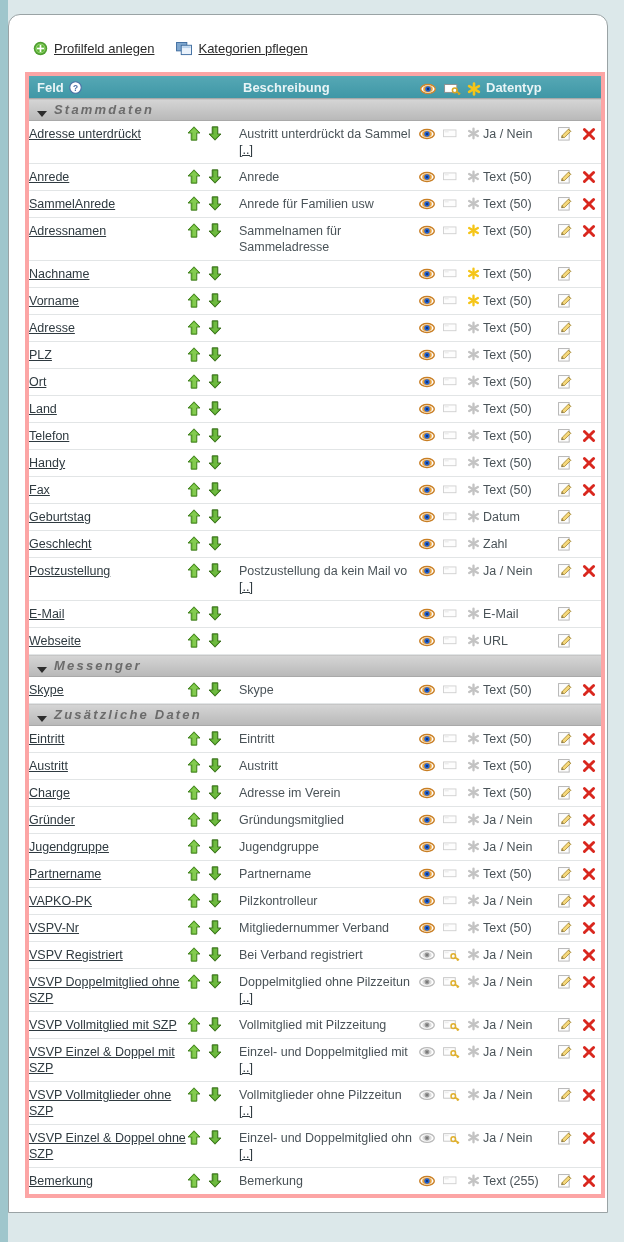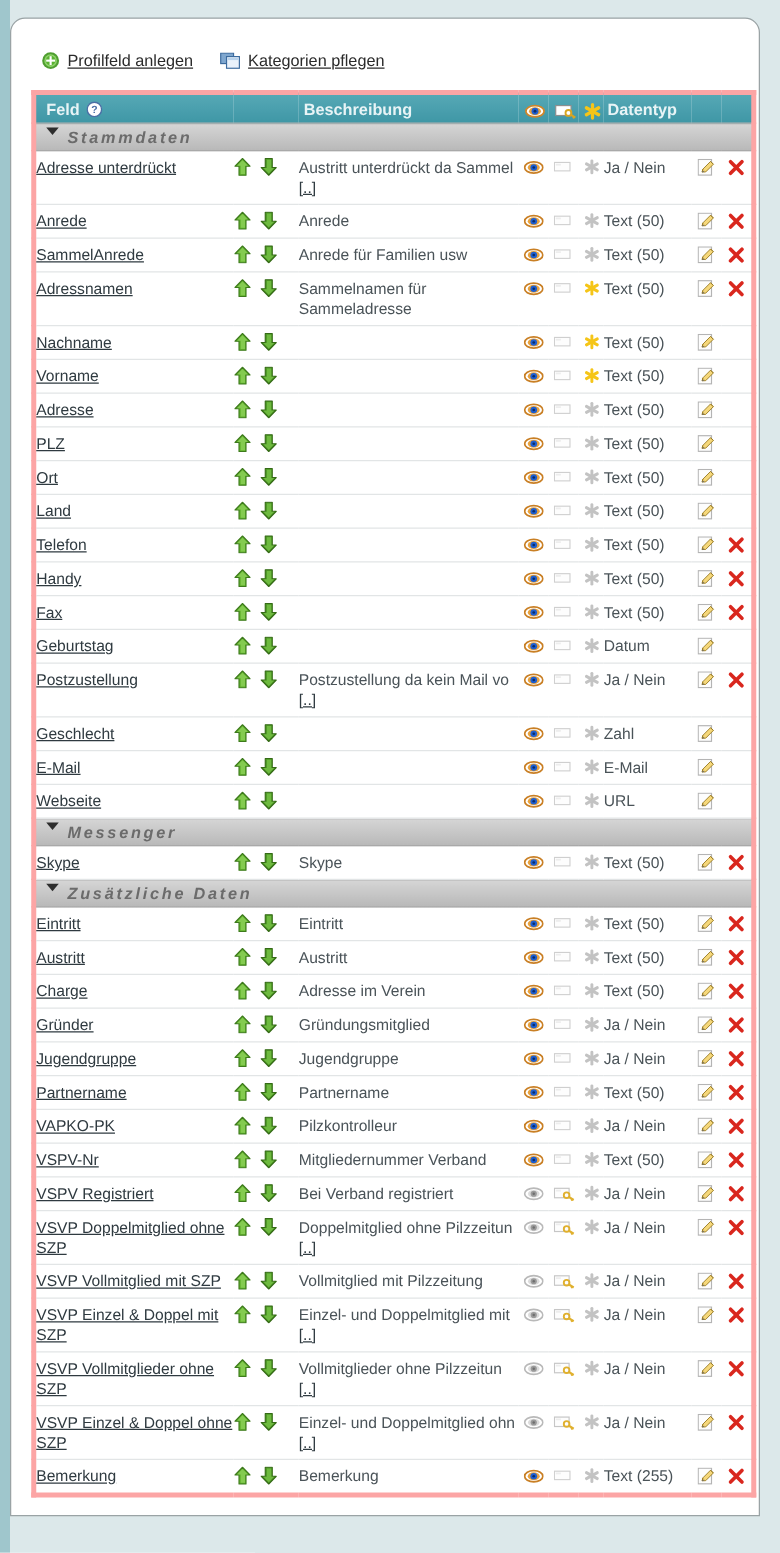--- a/index.html
+++ b/index.html
@@ -98,21 +98,21 @@
     border-top: 1px solid #a9a9a9;
     border-bottom: 1px solid #a9a9a9;
     height: 21px;
     padding-left: 8px;
     color: #6b6b6b;
     font-weight: bold;
     font-style: italic;
     font-size: 13px;
     letter-spacing: 2.2px;
   }
-  .sect-inner { display: flex; align-items: flex-start; gap: 7px; }
+  .sect-inner { display: flex; align-items: flex-end; gap: 7px; }
   .tri {
     width: 0; height: 0;
     border-left: 5px solid transparent;
     border-right: 5px solid transparent;
     border-top: 6px solid #2d2d2d;
   }
 
   tr.drow td {
     border-bottom: 1px solid #e2e5e6;
     vertical-align: top;
@@ -822,20 +822,58 @@
             <td class="c-edit"><a href="#" class="ic pencil"><svg viewBox="0 0 15 15" width="14" height="14">
                   <rect x="0.6" y="0.6" width="11.4" height="13.4" fill="#fdfdfd" stroke="#b4b4b4"></rect>
                   <path d="M4 11.4 L4.6 8.9 L11.2 2.3 L13.6 4.7 L7 11.3 Z" fill="#f6d87a" stroke="#9a7c23" stroke-width="0.8" stroke-linejoin="round"></path>
                   <path d="M11.2 2.3 L13.6 4.7" stroke="#9a7c23" stroke-width="0.8"></path>
                   <path d="M4 11.4 L4.6 8.9" stroke="#9a7c23" stroke-width="0.8"></path>
                   <path d="M4 11.4 L5.7 10.6" fill="none" stroke="#6b6b6b" stroke-width="0.8"></path>
                 </svg></a></td>
             <td class="c-del"></td>
           </tr>
           <tr class="drow">
+            <td class="c-field"><a href="#">Geschlecht</a></td>
+            <td class="c-move"><a href="#" class="ic arrow-up"><svg viewBox="0 0 14 15" width="14" height="15">
+                  <path d="M7 0.8 L13 7 H9.8 V14.2 H4.2 V7 H1 Z" fill="#63b32e" stroke="#3d7a1c" stroke-width="0.9" stroke-linejoin="round"></path>
+                  <path d="M7 2.2 L11.3 6.6 H9 V13.2 H5.6 V6.6 H2.7 Z" fill="#8fd35c" opacity="0.75"></path>
+                </svg></a><a href="#" class="ic arrow-dn"><svg viewBox="0 0 14 15" width="14" height="15">
+                  <path d="M7 14.2 L1 8 H4.2 V0.8 H9.8 V8 H13 Z" fill="#4e9b26" stroke="#356a16" stroke-width="0.9" stroke-linejoin="round"></path>
+                  <path d="M7 12.8 L2.7 8.4 H5.6 V1.8 H9 V8.4 H11.3 Z" fill="#7cc84a" opacity="0.7"></path>
+                </svg></a></td>
+            <td class="c-desc"></td>
+            <td class="c-eye"><span class="ic"><svg viewBox="0 0 18 12" width="16" height="12">
+                  <ellipse cx="9" cy="6" rx="8.2" ry="5" fill="#ffffff"></ellipse>
+                  <ellipse cx="9" cy="6" rx="8.2" ry="5" fill="none" stroke="#c97f24" stroke-width="1.6"></ellipse>
+                  <ellipse cx="9" cy="6" rx="5.4" ry="3.6" fill="#e8a23e"></ellipse>
+                  <circle cx="9" cy="6" r="3" fill="#1f5fd0"></circle>
+                  <circle cx="9" cy="6" r="1.2" fill="#0b2d6b"></circle>
+                </svg></span></td>
+            <td class="c-card"><span class="ic"><svg viewBox="0 0 18 12" width="16" height="11">
+                  <rect x="0.6" y="2" width="14" height="7.6" fill="#fdfdfd" stroke="#cfcfcf"></rect>
+                  <rect x="1.8" y="3.2" width="4.6" height="1.6" fill="#ededed"></rect>
+                </svg></span></td>
+            <td class="c-ast"><span class="ic"><svg viewBox="0 0 14 14" width="13" height="13">
+                  <g stroke="#c3c3c3" stroke-width="2.5" stroke-linecap="round">
+                    <line x1="7" y1="1.8" x2="7" y2="12.2"></line>
+                    <line x1="2.3" y1="4.4" x2="11.7" y2="9.6"></line>
+                    <line x1="11.7" y1="4.4" x2="2.3" y2="9.6"></line>
+                  </g>
+                </svg></span></td>
+            <td class="c-type">Zahl</td>
+            <td class="c-edit"><a href="#" class="ic pencil"><svg viewBox="0 0 15 15" width="14" height="14">
+                  <rect x="0.6" y="0.6" width="11.4" height="13.4" fill="#fdfdfd" stroke="#b4b4b4"></rect>
+                  <path d="M4 11.4 L4.6 8.9 L11.2 2.3 L13.6 4.7 L7 11.3 Z" fill="#f6d87a" stroke="#9a7c23" stroke-width="0.8" stroke-linejoin="round"></path>
+                  <path d="M11.2 2.3 L13.6 4.7" stroke="#9a7c23" stroke-width="0.8"></path>
+                  <path d="M4 11.4 L4.6 8.9" stroke="#9a7c23" stroke-width="0.8"></path>
+                  <path d="M4 11.4 L5.7 10.6" fill="none" stroke="#6b6b6b" stroke-width="0.8"></path>
+                </svg></a></td>
+            <td class="c-del"></td>
+          </tr>
+          <tr class="drow">
             <td class="c-field"><a href="#">Postzustellung</a></td>
             <td class="c-move"><a href="#" class="ic arrow-up"><svg viewBox="0 0 14 15" width="14" height="15">
                   <path d="M7 0.8 L13 7 H9.8 V14.2 H4.2 V7 H1 Z" fill="#63b32e" stroke="#3d7a1c" stroke-width="0.9" stroke-linejoin="round"></path>
                   <path d="M7 2.2 L11.3 6.6 H9 V13.2 H5.6 V6.6 H2.7 Z" fill="#8fd35c" opacity="0.75"></path>
                 </svg></a><a href="#" class="ic arrow-dn"><svg viewBox="0 0 14 15" width="14" height="15">
                   <path d="M7 14.2 L1 8 H4.2 V0.8 H9.8 V8 H13 Z" fill="#4e9b26" stroke="#356a16" stroke-width="0.9" stroke-linejoin="round"></path>
                   <path d="M7 12.8 L2.7 8.4 H5.6 V1.8 H9 V8.4 H11.3 Z" fill="#7cc84a" opacity="0.7"></path>
                 </svg></a></td>
             <td class="c-desc"><span>Postzustellung da kein Mail vo</span> <a href="#" class="more">[..]</a></td>
             <td class="c-eye"><span class="ic"><svg viewBox="0 0 18 12" width="16" height="12">
@@ -863,58 +901,20 @@
                   <path d="M11.2 2.3 L13.6 4.7" stroke="#9a7c23" stroke-width="0.8"></path>
                   <path d="M4 11.4 L4.6 8.9" stroke="#9a7c23" stroke-width="0.8"></path>
                   <path d="M4 11.4 L5.7 10.6" fill="none" stroke="#6b6b6b" stroke-width="0.8"></path>
                 </svg></a></td>
             <td class="c-del"><a href="#" class="ic xdel"><svg viewBox="0 0 15 15" width="14" height="14">
                   <g stroke="#d9271e" stroke-width="3.1" stroke-linecap="round">
                     <line x1="2.6" y1="2.6" x2="12.4" y2="12.4"></line>
                     <line x1="12.4" y1="2.6" x2="2.6" y2="12.4"></line>
                   </g>
                 </svg></a></td>
-          </tr>
-          <tr class="drow">
-            <td class="c-field"><a href="#">Geschlecht</a></td>
-            <td class="c-move"><a href="#" class="ic arrow-up"><svg viewBox="0 0 14 15" width="14" height="15">
-                  <path d="M7 0.8 L13 7 H9.8 V14.2 H4.2 V7 H1 Z" fill="#63b32e" stroke="#3d7a1c" stroke-width="0.9" stroke-linejoin="round"></path>
-                  <path d="M7 2.2 L11.3 6.6 H9 V13.2 H5.6 V6.6 H2.7 Z" fill="#8fd35c" opacity="0.75"></path>
-                </svg></a><a href="#" class="ic arrow-dn"><svg viewBox="0 0 14 15" width="14" height="15">
-                  <path d="M7 14.2 L1 8 H4.2 V0.8 H9.8 V8 H13 Z" fill="#4e9b26" stroke="#356a16" stroke-width="0.9" stroke-linejoin="round"></path>
-                  <path d="M7 12.8 L2.7 8.4 H5.6 V1.8 H9 V8.4 H11.3 Z" fill="#7cc84a" opacity="0.7"></path>
-                </svg></a></td>
-            <td class="c-desc"></td>
-            <td class="c-eye"><span class="ic"><svg viewBox="0 0 18 12" width="16" height="12">
-                  <ellipse cx="9" cy="6" rx="8.2" ry="5" fill="#ffffff"></ellipse>
-                  <ellipse cx="9" cy="6" rx="8.2" ry="5" fill="none" stroke="#c97f24" stroke-width="1.6"></ellipse>
-                  <ellipse cx="9" cy="6" rx="5.4" ry="3.6" fill="#e8a23e"></ellipse>
-                  <circle cx="9" cy="6" r="3" fill="#1f5fd0"></circle>
-                  <circle cx="9" cy="6" r="1.2" fill="#0b2d6b"></circle>
-                </svg></span></td>
-            <td class="c-card"><span class="ic"><svg viewBox="0 0 18 12" width="16" height="11">
-                  <rect x="0.6" y="2" width="14" height="7.6" fill="#fdfdfd" stroke="#cfcfcf"></rect>
-                  <rect x="1.8" y="3.2" width="4.6" height="1.6" fill="#ededed"></rect>
-                </svg></span></td>
-            <td class="c-ast"><span class="ic"><svg viewBox="0 0 14 14" width="13" height="13">
-                  <g stroke="#c3c3c3" stroke-width="2.5" stroke-linecap="round">
-                    <line x1="7" y1="1.8" x2="7" y2="12.2"></line>
-                    <line x1="2.3" y1="4.4" x2="11.7" y2="9.6"></line>
-                    <line x1="11.7" y1="4.4" x2="2.3" y2="9.6"></line>
-                  </g>
-                </svg></span></td>
-            <td class="c-type">Zahl</td>
-            <td class="c-edit"><a href="#" class="ic pencil"><svg viewBox="0 0 15 15" width="14" height="14">
-                  <rect x="0.6" y="0.6" width="11.4" height="13.4" fill="#fdfdfd" stroke="#b4b4b4"></rect>
-                  <path d="M4 11.4 L4.6 8.9 L11.2 2.3 L13.6 4.7 L7 11.3 Z" fill="#f6d87a" stroke="#9a7c23" stroke-width="0.8" stroke-linejoin="round"></path>
-                  <path d="M11.2 2.3 L13.6 4.7" stroke="#9a7c23" stroke-width="0.8"></path>
-                  <path d="M4 11.4 L4.6 8.9" stroke="#9a7c23" stroke-width="0.8"></path>
-                  <path d="M4 11.4 L5.7 10.6" fill="none" stroke="#6b6b6b" stroke-width="0.8"></path>
-                </svg></a></td>
-            <td class="c-del"></td>
           </tr>
           <tr class="drow">
             <td class="c-field"><a href="#">E-Mail</a></td>
             <td class="c-move"><a href="#" class="ic arrow-up"><svg viewBox="0 0 14 15" width="14" height="15">
                   <path d="M7 0.8 L13 7 H9.8 V14.2 H4.2 V7 H1 Z" fill="#63b32e" stroke="#3d7a1c" stroke-width="0.9" stroke-linejoin="round"></path>
                   <path d="M7 2.2 L11.3 6.6 H9 V13.2 H5.6 V6.6 H2.7 Z" fill="#8fd35c" opacity="0.75"></path>
                 </svg></a><a href="#" class="ic arrow-dn"><svg viewBox="0 0 14 15" width="14" height="15">
                   <path d="M7 14.2 L1 8 H4.2 V0.8 H9.8 V8 H13 Z" fill="#4e9b26" stroke="#356a16" stroke-width="0.9" stroke-linejoin="round"></path>
                   <path d="M7 12.8 L2.7 8.4 H5.6 V1.8 H9 V8.4 H11.3 Z" fill="#7cc84a" opacity="0.7"></path>
                 </svg></a></td>

